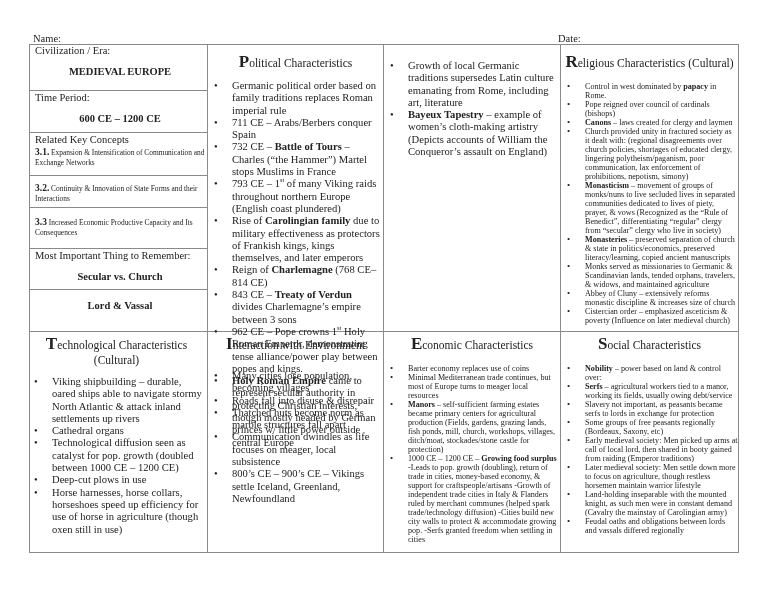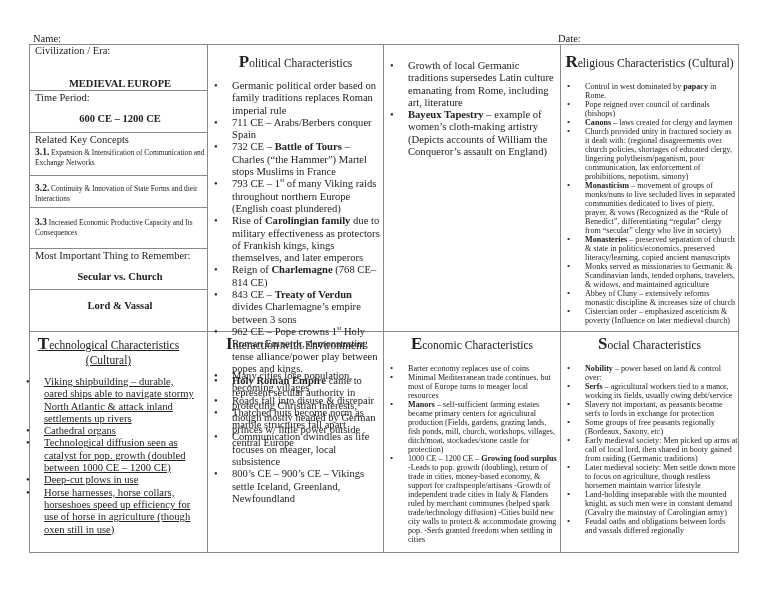--- a/index.html
+++ b/index.html
@@ -43,21 +43,21 @@
 
 <div class="line-h" style="left:29px;top:90px;width:178px;"></div>
 <div class="line-h" style="left:29px;top:132px;width:178px;"></div>
 <div class="line-h" style="left:29px;top:175px;width:178px;"></div>
 <div class="line-h" style="left:29px;top:207px;width:178px;"></div>
 <div class="line-h" style="left:29px;top:248px;width:178px;"></div>
 <div class="line-h" style="left:29px;top:289px;width:178px;"></div>
 
 <div class="cell" style="left:35px;top:45px;width:170px;">
   <div class="lefttxt">Civilization / Era:</div>
-  <div class="center-bold" style="margin-top:22px;">MEDIEVAL EUROPE</div>
+  <div class="center-bold" style="margin-top:10px;">MEDIEVAL EUROPE</div>
 </div>
 <div class="cell" style="left:35px;top:92px;width:170px;">
   <div class="lefttxt">Time Period:</div>
   <div class="center-bold" style="margin-top:10px;">600 CE – 1200 CE</div>
 </div>
 <div class="cell" style="left:35px;top:134px;width:170px;">
   <div class="lefttxt">Related Key Concepts</div>
   <div class="kc" style="margin-top:3px;"><b>3.1.</b> <span>Expansion &amp; Intensification of Communication and Exchange Networks</span></div>
 </div>
 <div class="cell" style="left:35px;top:184px;width:170px;">
@@ -104,21 +104,21 @@
       <li><b>Canons</b><span> – laws created for clergy and laymen</span></li>
       <li><span>Church provided unity in fractured society as it dealt with: (regional disagreements over church policies, shortages of educated clergy, lingering polytheism/paganism, poor communication, lax enforcement of prohibitions, nepotism, simony)</span></li>
       <li><b>Monasticism</b><span> – movement of groups of monks/nuns to live secluded lives in separated communities dedicated to lives of piety, prayer, &amp; vows (Recognized as the “Rule of Benedict”, differentiating “regular” clergy from “secular” clergy who live in society)</span></li>
       <li><b>Monasteries</b><span> – preserved separation of church &amp; state in politics/economics, preserved literacy/learning, copied ancient manuscripts</span></li>
       <li><span>Monks served as missionaries to Germanic &amp; Scandinavian lands, tended orphans, travelers, &amp; widows, and maintained agriculture</span></li>
       <li><span>Abbey of Cluny – extensively reforms monastic discipline &amp; increases size of church</span></li>
       <li><span>Cistercian order – emphasized asceticism &amp; poverty  (Influence on later medieval church)</span></li>
     </ul>
 </div>
 
-<div class="cell big" style="left:20px;top:334px;width:177px;text-decoration:underline;">
+<div class="cell big" style="left:28px;top:334px;width:177px;">
   <div class="title"><span class="cap">T</span><span>echnological Characteristics (Cultural)</span></div>
   <ul style="margin-top:10px;">
       <li><span>Viking shipbuilding – durable, oared ships able to navigate stormy North Atlantic &amp; attack inland settlements up rivers</span></li>
       <li><span>Cathedral organs</span></li>
       <li><span>Technological diffusion seen as catalyst for pop. growth (doubled between 1000 CE – 1200 CE)</span></li>
       <li><span>Deep-cut plows in use</span></li>
       <li><span>Horse harnesses, horse collars, horseshoes speed up efficiency for use of horse in agriculture (though oxen still in use)</span></li>
     </ul>
 </div>
 
@@ -143,18 +143,18 @@
     </ul>
 </div>
 
 <div class="cell small" style="left:561px;top:334px;width:177px;">
   <div class="title"><span class="cap">S</span><span>ocial Characteristics</span></div>
   <ul style="margin-top:10px;">
       <li><b>Nobility</b><span> – power based on land &amp; control over:</span></li>
       <li><b>Serfs</b><span> – agricultural workers tied to a manor, working its fields, usually owing debt/service</span></li>
       <li><span>Slavery not important, as peasants became serfs to lords in exchange for protection</span></li>
       <li><span>Some groups of free peasants regionally (Bordeaux, Saxony, etc)</span></li>
-      <li><span>Early medieval society:  Men picked up arms at call of local lord, then shared in booty gained from raiding (Germanic traditions)</span></li>
+      <li><span>Early medieval society:  Men picked up arms at call of local lord, then shared in booty gained from raiding (Emperor traditions)</span></li>
       <li><span>Later medieval society: Men settle down more to focus on agriculture, though restless horsemen maintain warrior lifestyle</span></li>
       <li><span>Land-holding inseparable with the mounted knight, as such men were in constant demand (Cavalry the mainstay of Carolingian army)</span></li>
       <li><span>Feudal oaths and obligations between lords and vassals differed regionally</span></li>
     </ul>
 </div>
 
 </body></html>

